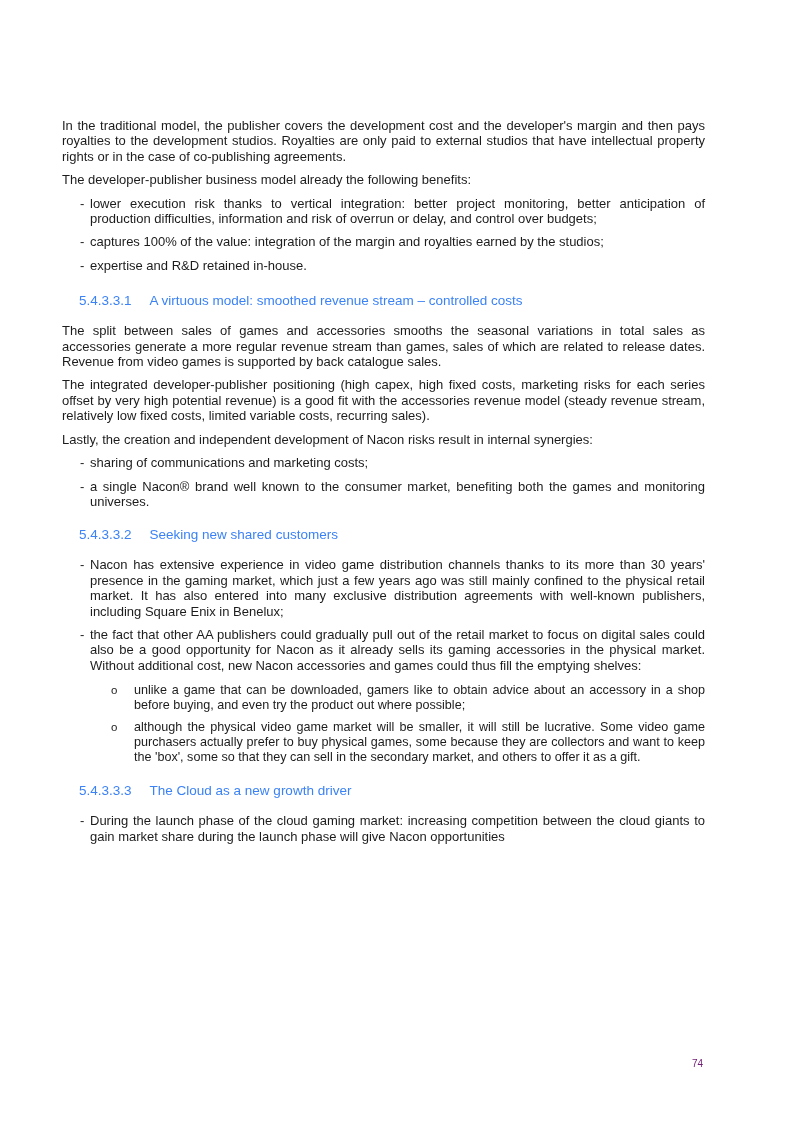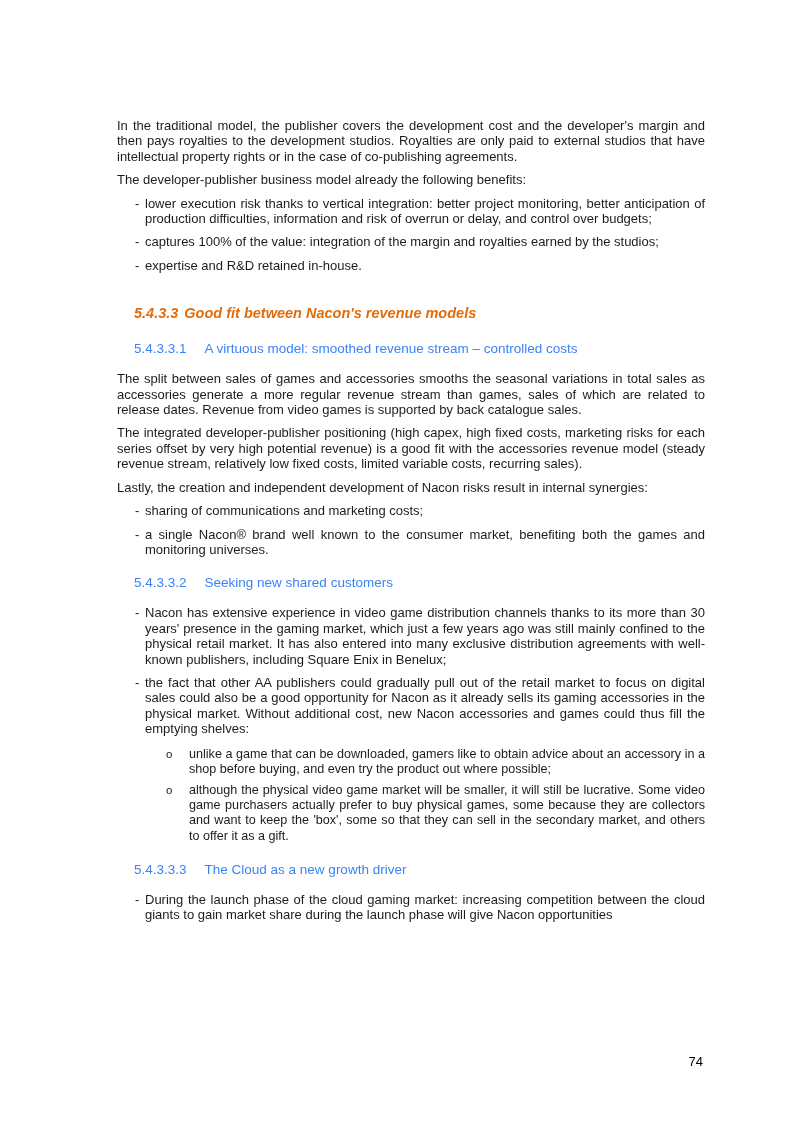--- a/index.html
+++ b/index.html
@@ -3,21 +3,21 @@
 <meta charset="utf-8">
 <style>
   html, body { margin: 0; padding: 0; background: #ffffff; }
   .page {
     position: relative;
     width: 800px;
     height: 1131px;
     margin: 0 auto;
     background: #ffffff;
     box-sizing: border-box;
-    padding: 118px 95px 0 117px;
+    padding: 118px 95px 0 62px;
     font-family: "Liberation Sans", sans-serif;
     color: #1c1c1c;
     overflow: hidden;
   }
   p.body {
     font-size: 13px;
     line-height: 15.4px;
     text-align: justify;
     margin: 0 0 8px 0;
   }
@@ -67,22 +67,22 @@
     font-size: 13.5px;
     font-weight: normal;
     margin: 20px 0 15px 17px;
   }
   .h-sub .h-num { margin-right: 18px; }
   .h-sub.spaced { margin-top: 18px; }
   .page-number {
     position: absolute;
     right: 97px;
     bottom: 62px;
-    font-size: 13px;
-    color: #000000;
+    font-size: 10px;
+    color: #701a75;
   }
 </style>
 </head>
 <body>
 
 <div class="page">
 
   <p class="body">In the traditional model, the publisher covers the development cost and the developer's margin and then pays royalties to the development studios. Royalties are only paid to external studios that have intellectual property rights or in the case of co-publishing agreements.</p>
   <p class="body">The developer-publisher business model already the following benefits:</p>
 
@@ -94,23 +94,20 @@
     <div class="li">
       <span class="marker">-</span>
       <span class="li-text">captures 100% of the value: integration of the margin and royalties earned by the studios;</span>
     </div>
     <div class="li">
       <span class="marker">-</span>
       <span class="li-text">expertise and R&amp;D retained in-house.</span>
     </div>
   </div>
 
-  <h2 class="h-main">
-    <span class="h-num">5.4.3.3</span><span>Good fit between Nacon's revenue models</span>
-  </h2>
 
   <h3 class="h-sub">
     <span class="h-num">5.4.3.3.1</span><span>A virtuous model: smoothed revenue stream – controlled costs</span>
   </h3>
 
   <p class="body">The split between sales of games and accessories smooths the seasonal variations in total sales as accessories generate a more regular revenue stream than games, sales of which are related to release dates. Revenue from video games is supported by back catalogue sales.</p>
   <p class="body">The integrated developer-publisher positioning (high capex, high fixed costs, marketing risks for each series offset by very high potential revenue) is a good fit with the accessories revenue model (steady revenue stream, relatively low fixed costs, limited variable costs, recurring sales).</p>
   <p class="body">Lastly, the creation and independent development of Nacon risks result in internal synergies:</p>
 
   <div class="list">

